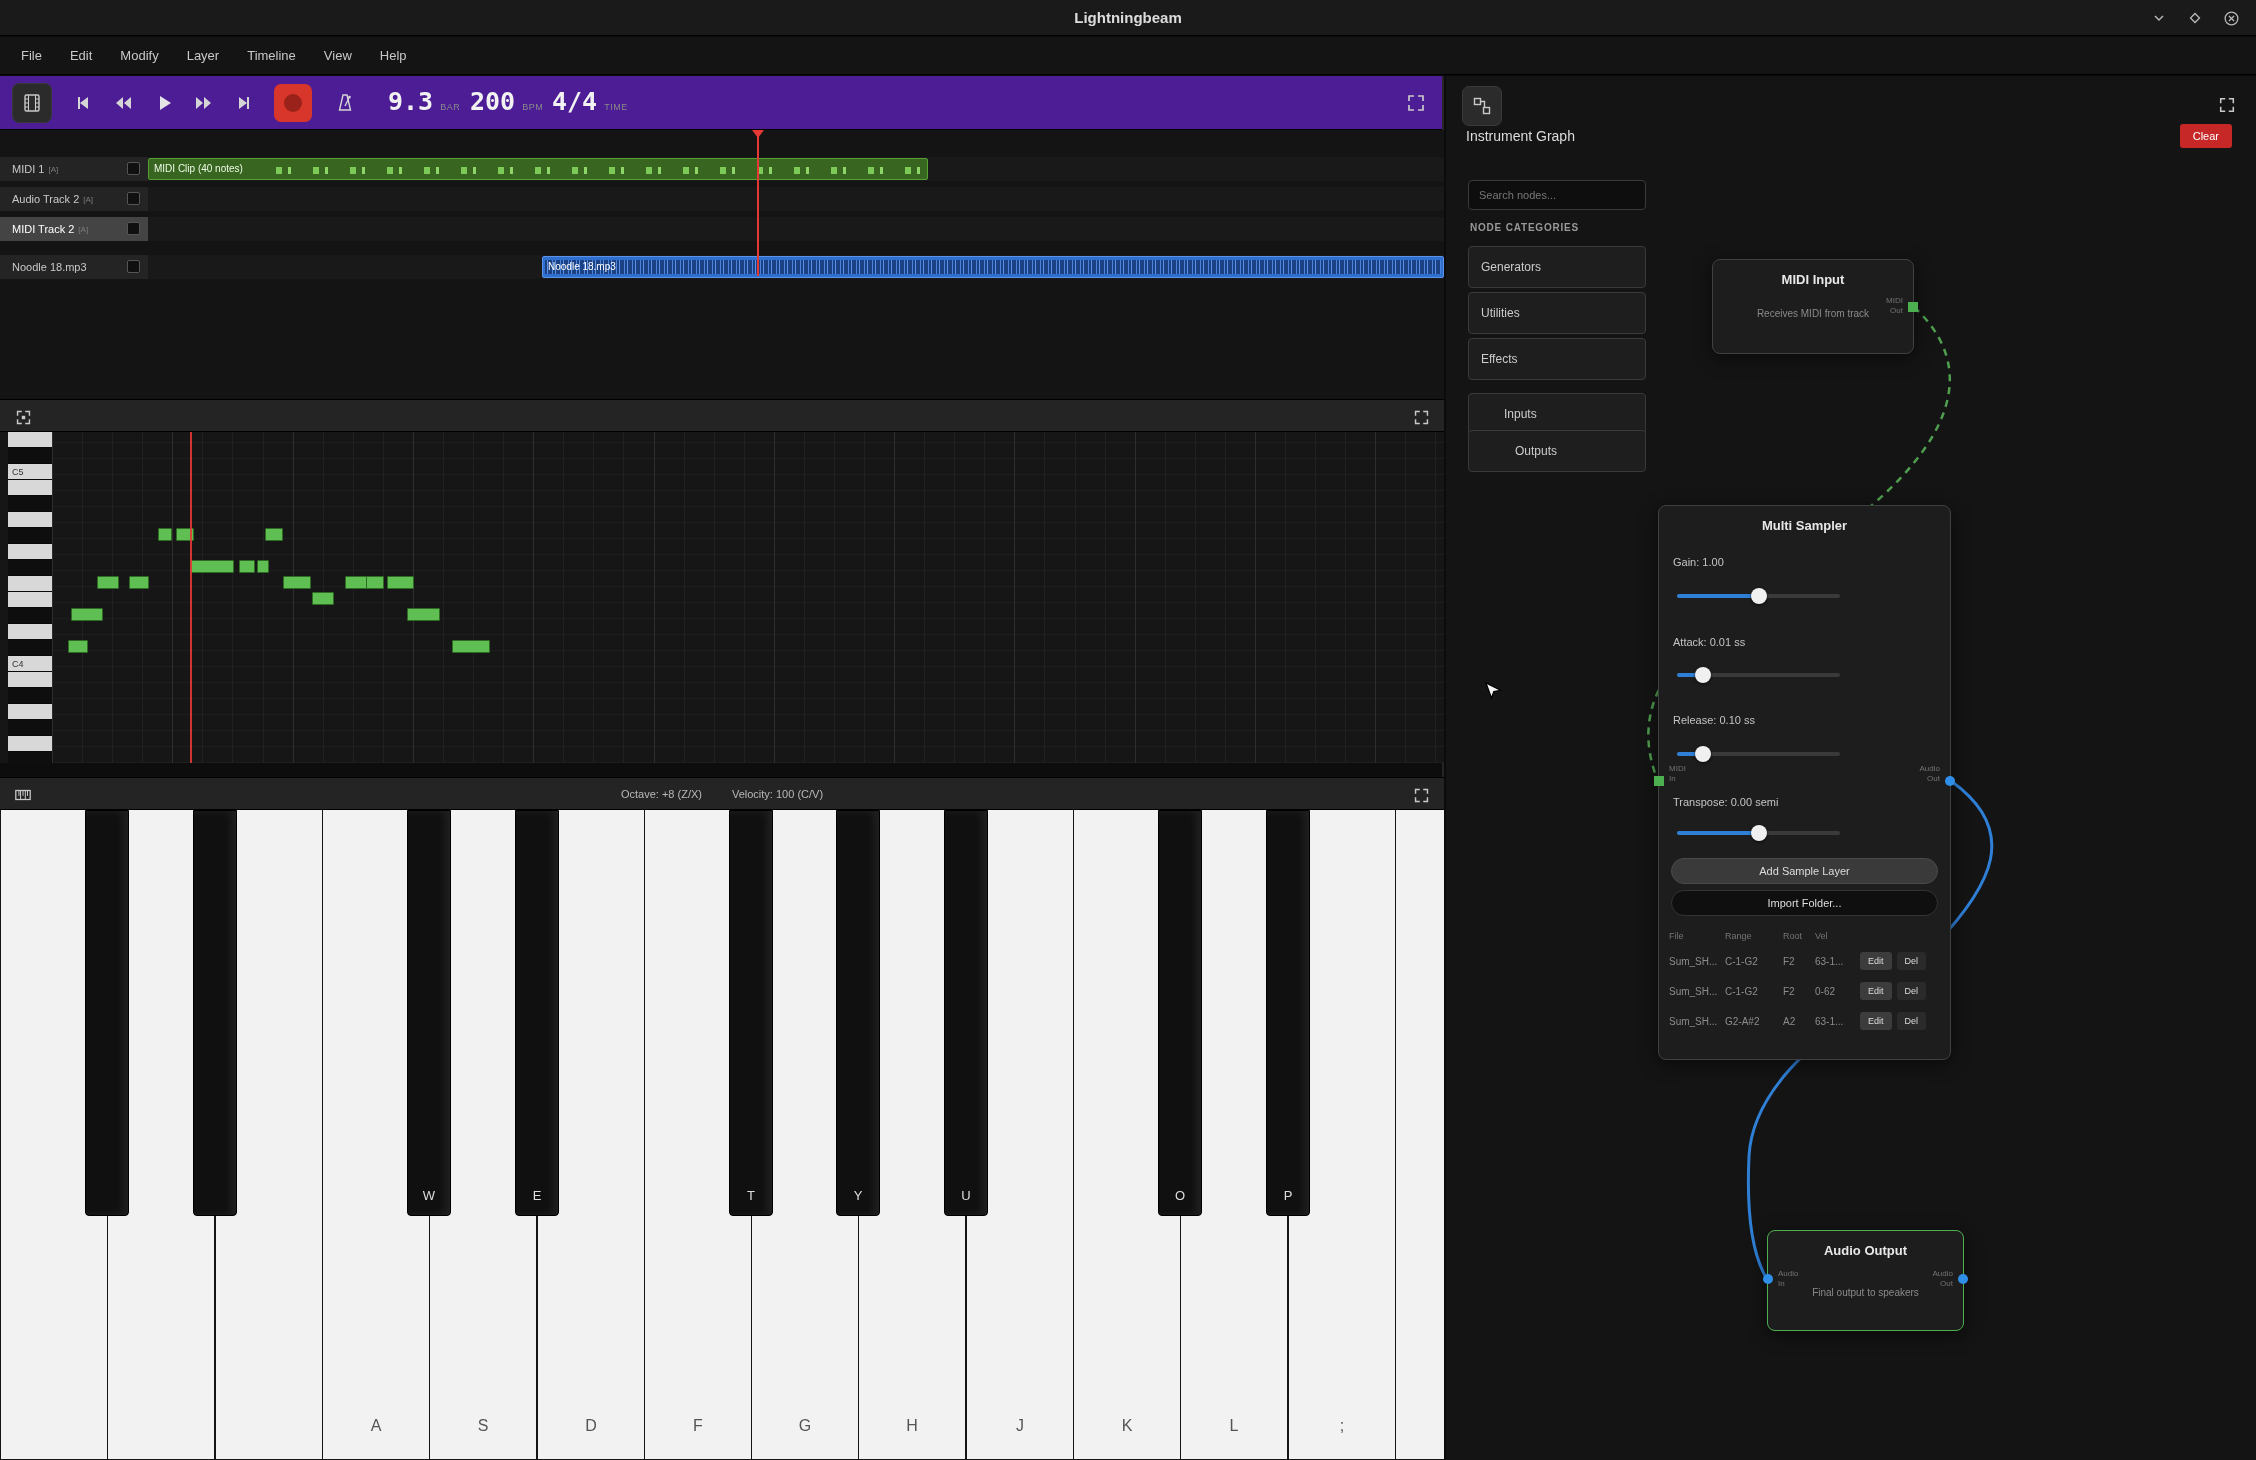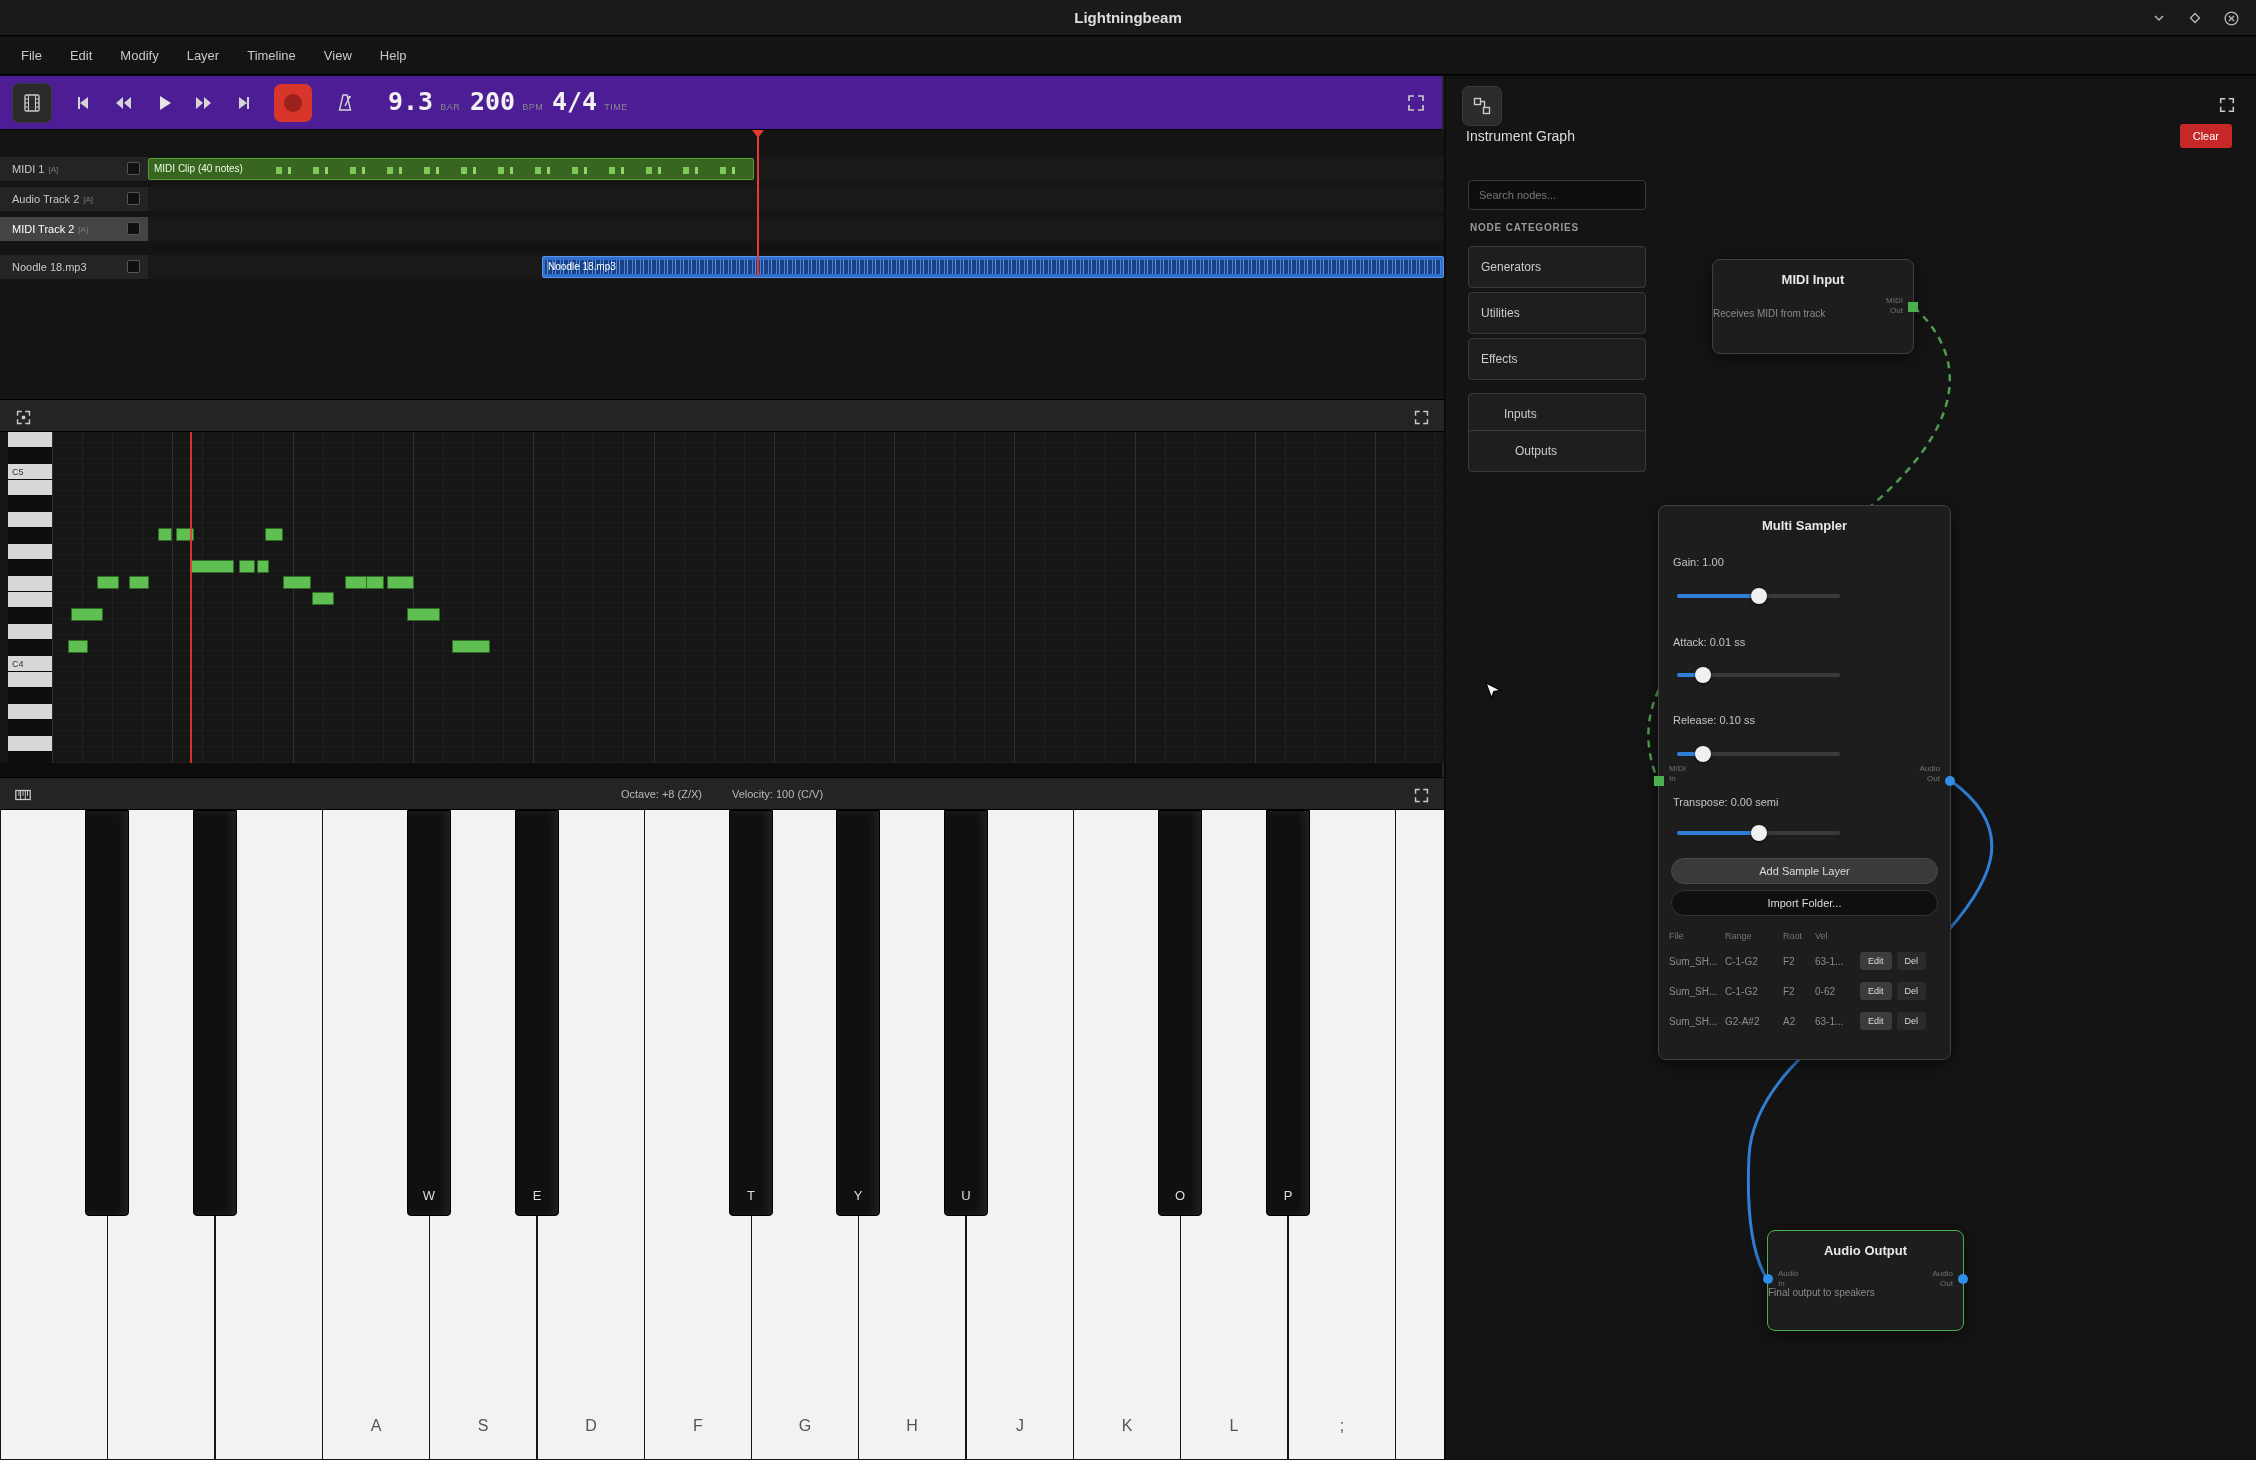--- a/index.html
+++ b/index.html
@@ -88,21 +88,21 @@
   .graph-title{position:absolute;left:20px;top:52px;font-size:14px;color:#ddd}
   .clear-btn{position:absolute;right:24px;top:48px;background:var(--clear-red);color:#fff;font-size:11px;padding:6px 13px;border-radius:3px;border:none}
   .search{position:absolute;left:22px;top:104px;width:178px;height:30px;background:#0e0e0e;border:1px solid #3a3a3a;border-radius:4px;color:#bbb;font-size:11px;padding:0 10px;outline:none}
   .search::placeholder{color:#777}
   .cats-label{position:absolute;left:24px;top:146px;font-size:10px;font-weight:bold;letter-spacing:.8px;color:#999}
   .cat-btn{position:absolute;left:22px;width:178px;height:42px;background:#1e1e1e;border:1px solid #3a3a3a;border-radius:4px;color:#ccc;font-size:12px;display:flex;align-items:center;padding-left:12px}
 
   .node{position:absolute;background:#1d1d1d;border:1px solid #414141;border-radius:8px;box-shadow:0 4px 18px rgba(0,0,0,.55)}
   .node.selected{border:1.5px solid var(--selected-node-border)}
   .node-title{position:absolute;top:12px;left:0;right:0;text-align:center;font-size:13px;color:#e8e8e8;font-weight:bold}
-  .node-sub{position:absolute;left:0;right:0;text-align:left;font-size:10px;color:#8a8a8a}
+  .node-sub{position:absolute;left:0;right:0;text-align:center;font-size:10px;color:#8a8a8a}
   .port-label{position:absolute;font-size:8px;color:#737373;line-height:10px;white-space:pre-line}
   .port-label.r{text-align:right}
   .port{position:absolute;width:10px;height:10px;z-index:3}
   .port.green{background:var(--port-green)}
   .port.blue{background:var(--port-blue);border-radius:50%}
   .ms-label{position:absolute;left:14px;font-size:11px;color:#c4c4c4}
   .slider{position:absolute;left:18px;width:163px;height:4px;background:#3a3a3a;border-radius:2px}
   .slider .fill{position:absolute;left:0;top:0;height:100%;background:var(--wire-blue);border-radius:2px}
   .slider .knob{position:absolute;top:50%;transform:translate(-50%,-50%);width:16px;height:16px;border-radius:50%;background:#f0f0f0;box-shadow:0 1px 3px rgba(0,0,0,.7)}
   .ms-btn{position:absolute;left:12px;right:12px;height:26px;border-radius:13px;font-size:11px;color:#ddd;display:flex;align-items:center;justify-content:center;width:auto}
@@ -211,21 +211,21 @@
   </div>
 
   <div class="timeline">
     <div class="tracks">
         <div class="track-row" style="top: 27px;">
           <div class="track-header">
             <div class="track-name">MIDI 1</div>
             <div class="track-tag">[A]</div>
             <div class="cb"></div>
           </div>
-          <div class="clip midi" style="left: 148px; width: 606px;">
+          <div class="clip midi" style="left: 148px; width: 780px;">
             <div class="clip-preview"></div>
             <div class="clip-label">MIDI Clip (40 notes)</div>
           </div>
         </div>
         <div class="track-row" style="top: 57px;">
           <div class="track-header">
             <div class="track-name">Audio Track 2</div>
             <div class="track-tag">[A]</div>
             <div class="cb"></div>
           </div>

